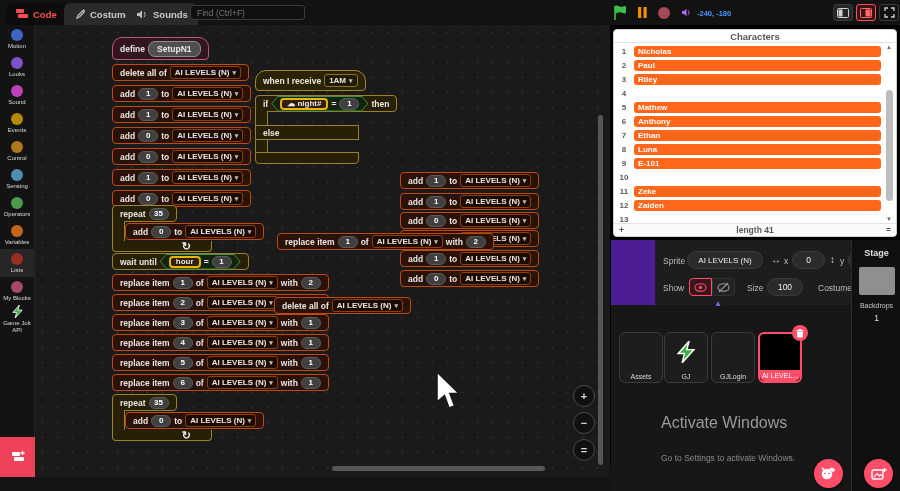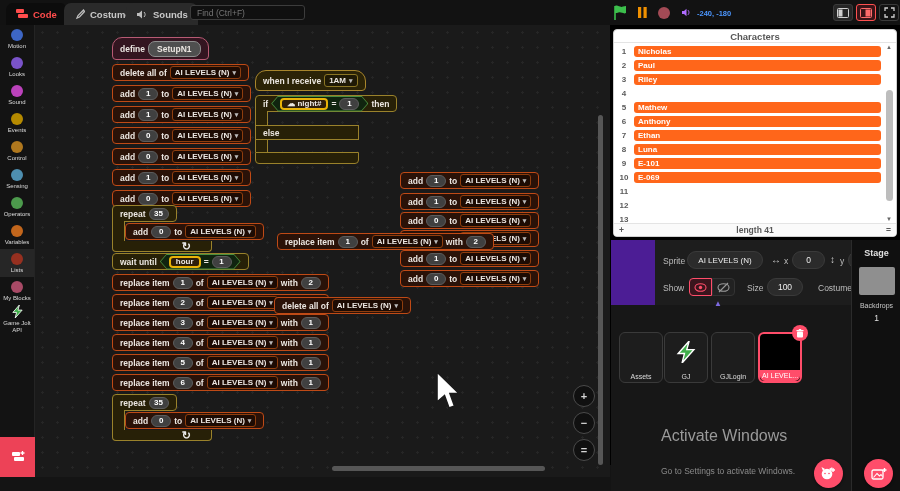--- a/index.html
+++ b/index.html
@@ -96,21 +96,21 @@
   .tile.selected .tname{background:#ff4d6a;color:#fff;}
   .trash{position:absolute;width:16px;height:16px;border-radius:50%;background:#ff4d6a;display:flex;align-items:center;
       justify-content:center;z-index:5;cursor:pointer;}
 
   .stagecol{position:absolute;left:240px;top:215px;width:50px;height:251px;background:#101010;border-left:1px solid #2b2b2b;cursor:pointer;}
   .sc-title{text-align:center;font-size:9px;color:#e0e0e0;margin-top:8px;font-weight:bold;}
   .sc-thumb{position:absolute;left:7px;top:27px;width:36px;height:28px;background:#8f8f8f;border-radius:2px;}
   .sc-bd{position:absolute;top:62px;width:100%;text-align:center;font-size:7px;color:#c9c9c9;}
   .sc-ct{position:absolute;top:73px;width:100%;text-align:center;font-size:8.5px;color:#e0e0e0;}
 
-  .watermark{position:absolute;left:50px;top:402px;pointer-events:none;}
+  .watermark{position:absolute;left:50px;top:389px;pointer-events:none;}
   .wm1{font-size:16px;color:#9a9a9a;font-weight:400;}
   .wm2{font-size:8.5px;color:#8a8a8a;margin-top:21px;}
   .fab{position:absolute;width:29px;height:29px;border-radius:50%;background:#ff4d6a;display:flex;align-items:center;
       justify-content:center;z-index:10;box-shadow:0 1px 3px rgba(0,0,0,.5);cursor:pointer;}
 </style>
 </head>
 <body>
 
 <div class="app">
 
@@ -568,27 +568,28 @@
             <div class="mon-row">
               <span class="mon-idx">8</span>
               <span class="mon-pill" style="background: rgb(255, 102, 26);">Luna</span>
             </div>
             <div class="mon-row">
               <span class="mon-idx">9</span>
               <span class="mon-pill" style="background: rgb(255, 102, 26);">E-101</span>
             </div>
             <div class="mon-row">
               <span class="mon-idx">10</span>
-              <span class="mon-pill" style="background: rgb(255, 102, 26);">E-069</span>
             </div>
             <div class="mon-row">
               <span class="mon-idx">11</span>
+              <span class="mon-pill" style="background: rgb(255, 102, 26);">Zeke</span>
             </div>
             <div class="mon-row">
               <span class="mon-idx">12</span>
+              <span class="mon-pill" style="background: rgb(255, 102, 26);">Zaiden</span>
             </div>
             <div class="mon-row">
               <span class="mon-idx">13</span>
             </div>
           </div>
         <div class="mon-scroll">
           <span class="mon-arrow" style="top:0;">▲</span>
           <div class="mon-thumb"></div>
           <span class="mon-arrow" style="bottom:0;">▼</span>
         </div>

